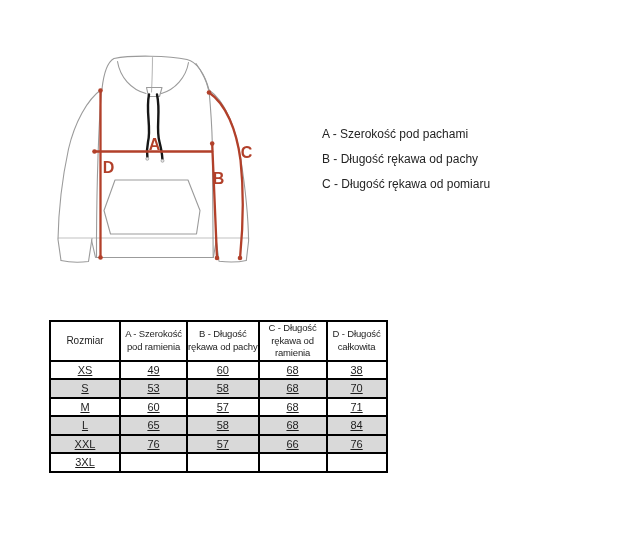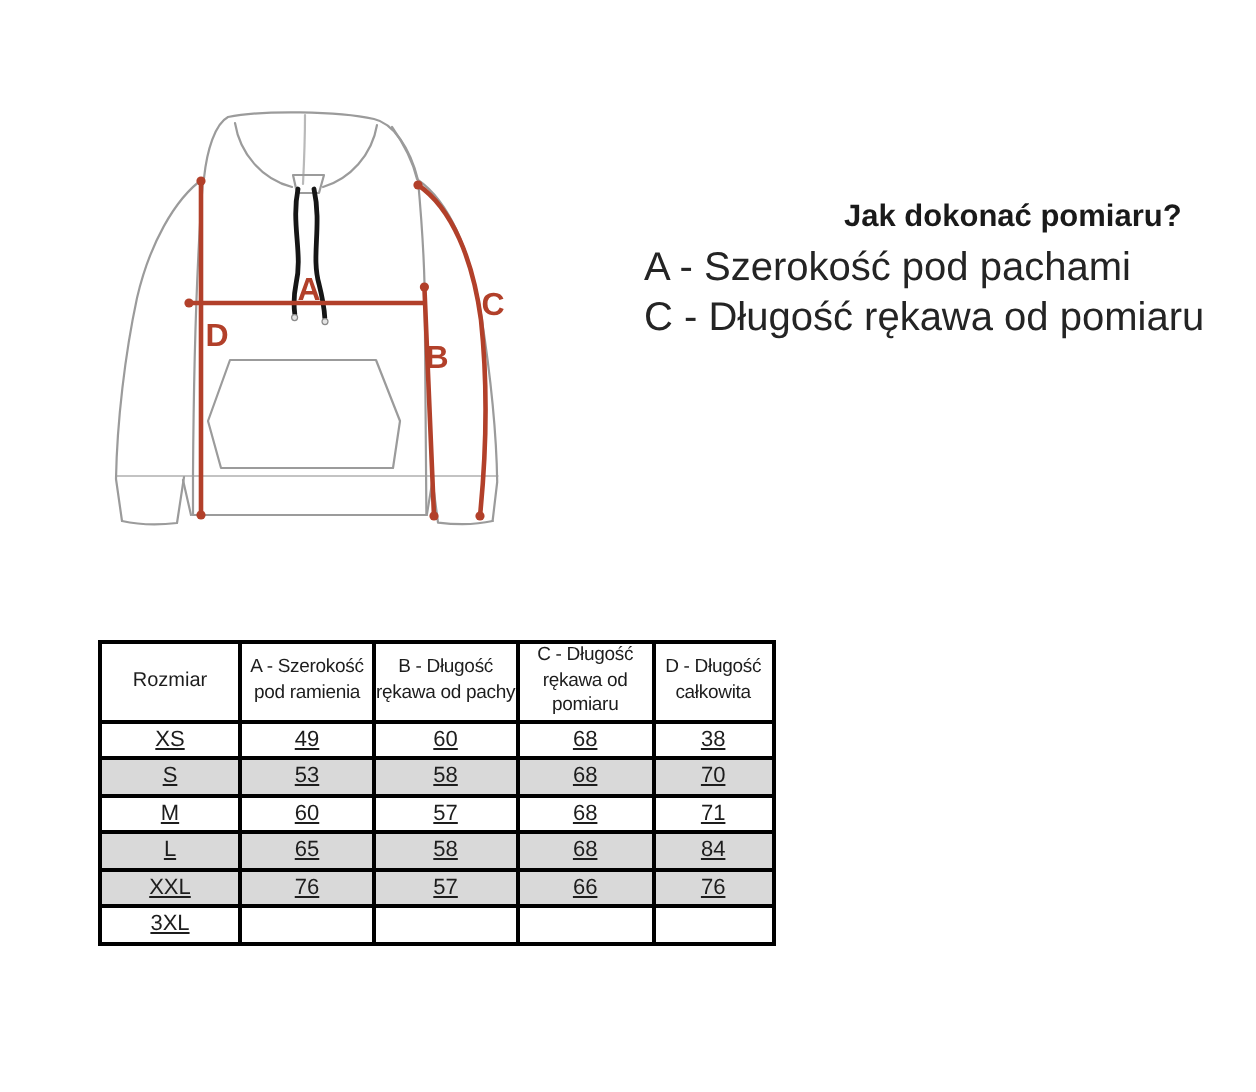--- a/index.html
+++ b/index.html
@@ -1,21 +1,21 @@
 <!DOCTYPE html>
 <html><head>
 <meta charset="utf-8">
 <style>
   html,body{margin:0;padding:0;background:#fff;}
   .page{position:relative;width:628px;height:546px;background:#ffffff;overflow:hidden;
         font-family:"Liberation Sans",sans-serif;}
   .diagram-svg{position:absolute;left:0;top:0;}
   .howto-title{position:absolute;left:422px;top:100px;font-size:15.5px;font-weight:700;
                color:#1a1a1a;white-space:nowrap;}
-  .howto-list{position:absolute;left:322px;top:122px;font-size:20px;color:#242424;
+  .howto-list{position:absolute;left:322px;top:122px;font-size:12px;color:#242424;
               line-height:24.8px;white-space:nowrap;}
   table.sizes{position:absolute;left:49px;top:320px;border-collapse:collapse;table-layout:fixed;
               background:#fff;border:2.5px solid #000;}
   .sizes th,.sizes td{border:2px solid #000;text-align:center;vertical-align:middle;
                       padding:0;color:#1d1d1d;overflow:visible;}
   .sizes th{height:35px;font-size:9.5px;font-weight:400;letter-spacing:-0.15px;line-height:1.32;}
   .sizes th.size-col{font-size:10px;letter-spacing:0;}
   .sizes td{height:16.5px;font-size:11px;text-decoration:underline;}
   .sizes tr.shaded td{background:#d9d9d9;}
   .hl{display:block;white-space:nowrap;}
@@ -73,23 +73,23 @@
     </g>
 
     <g font-family="&quot;Liberation Sans&quot;, sans-serif" font-size="16" font-weight="bold" text-anchor="middle" fill="#b2402a">
       <text x="154.5" y="150">A</text>
       <text x="218.5" y="184">B</text>
       <text x="246.5" y="157.5">C</text>
       <text x="108.5" y="173">D</text>
     </g>
   </svg>
 
-  <div class="howto-title">Jak dokonać pomiaru?</div>
   <div class="howto-list">
     <div>A - Szerokość pod pachami</div>
+    <div>B - Długość rękawa od pachy</div>
     <div>C - Długość rękawa od pomiaru</div>
   </div>
 
   <table class="sizes">
     <colgroup>
       <col style="width:70px">
         <col style="width:67px">
         <col style="width:67px">
       <col style="width:68px">
         <col style="width:60px">
@@ -103,21 +103,21 @@
           <span class="hl">A - Szerokość</span>
           <span class="hl">pod ramienia</span>
         </th>
         <th>
           <span class="hl">B - Długość</span>
           <span class="hl">rękawa od pachy</span>
         </th>
         <th>
           <span class="hl">C - Długość</span>
           <span class="hl">rękawa od</span>
-          <span class="hl">pomiaru</span>
+          <span class="hl">ramienia</span>
         </th>
         <th>
           <span class="hl">D - Długość</span>
           <span class="hl">całkowita</span>
         </th>
       </tr>
     </thead>
     <tbody>
       <tr>
         <td>XS</td>

